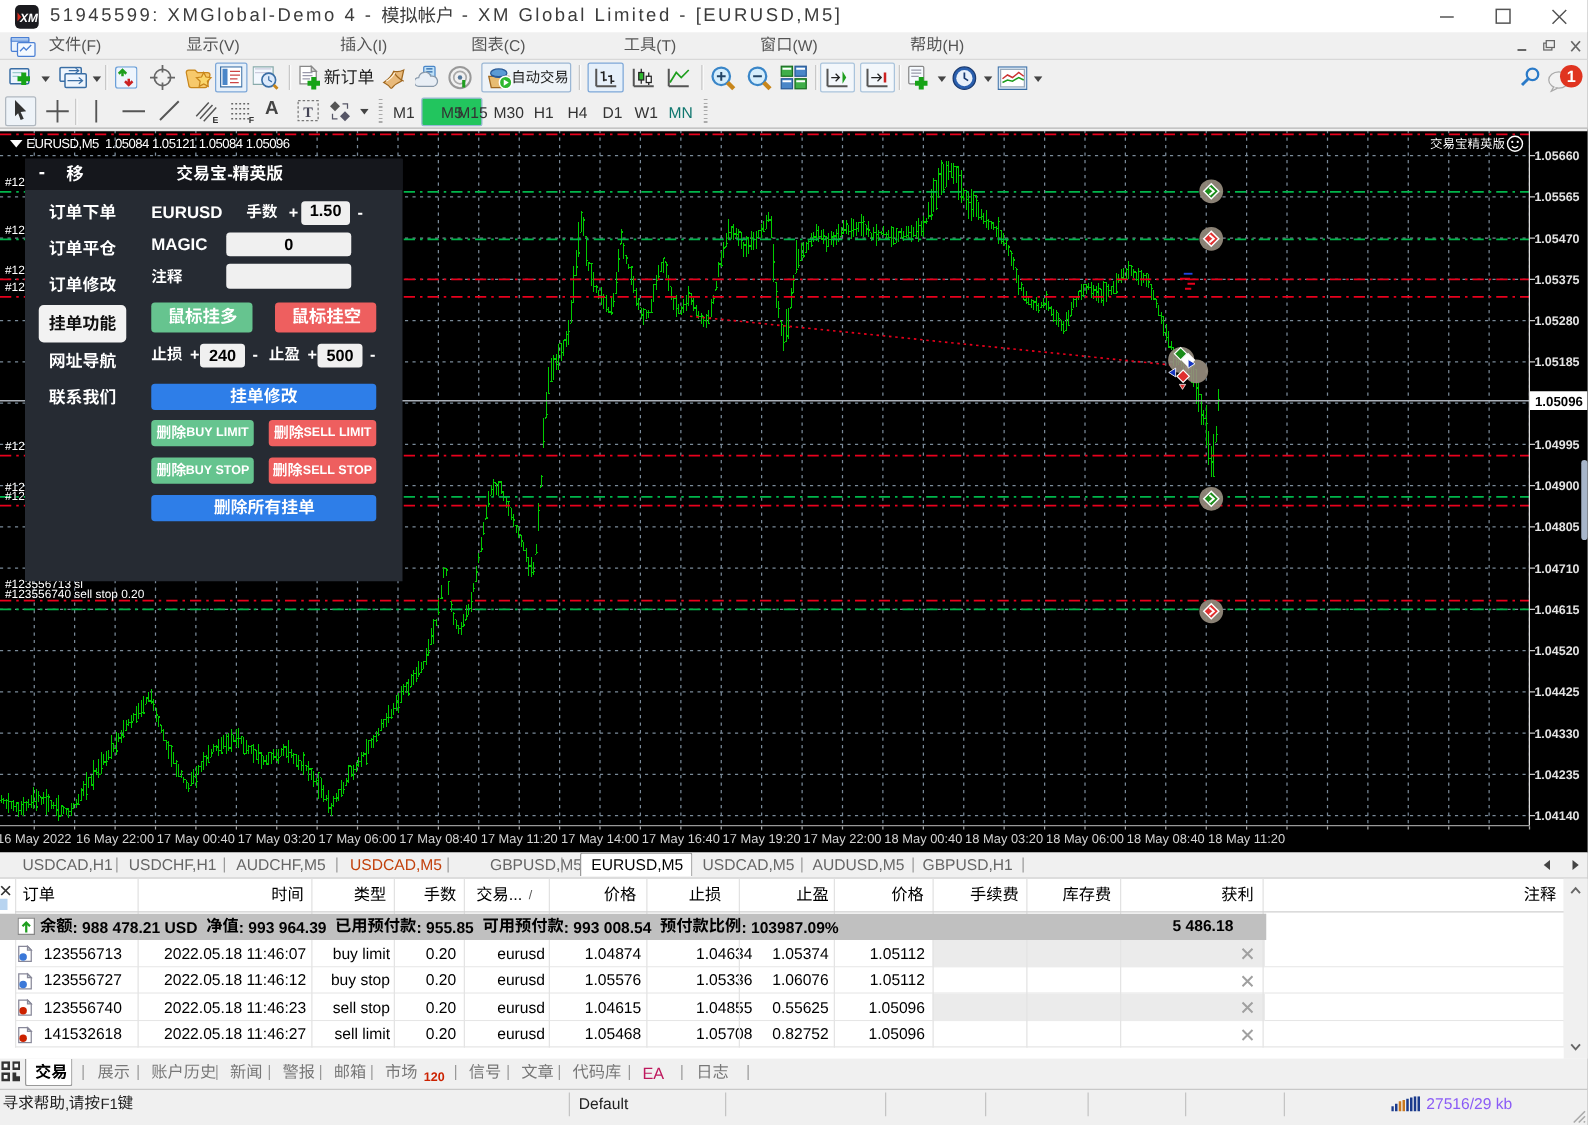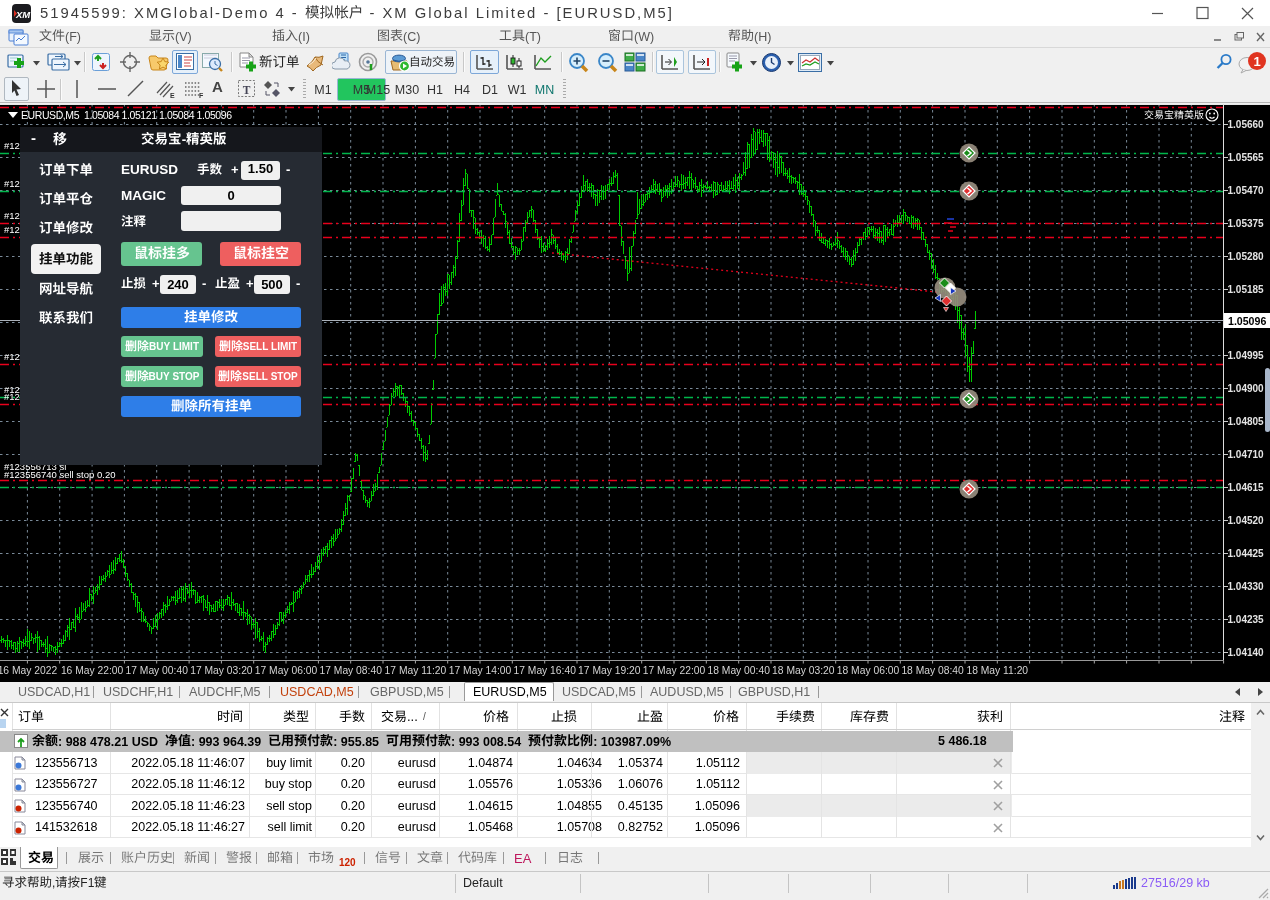--- a/index.html
+++ b/index.html
@@ -622,21 +622,21 @@
         <path transform="translate(54.00 11.47) scale(0.01350 -0.01350)" d="M158 850V659H41V548H158V370L29 342L60 227L158 252V45C158 31 153 26 139 26C126 26 85 26 45 27C60 -3 75 -51 78 -82C149 -82 198 -79 231 -60C265 -43 276 -13 276 44V283L389 313L374 423L276 399V548H378V659H276V850ZM608 844V731H421V622H608V519H391V408H958V519H732V622H917V731H732V844ZM608 379V286H409V176H608V56H345V-58H970V56H732V176H931V286H732V379Z" fill="#fff"></path>
         <path transform="translate(67.50 11.47) scale(0.01350 -0.01350)" d="M254 422H436V353H254ZM560 422H750V353H560ZM254 581H436V513H254ZM560 581H750V513H560ZM682 842C662 792 628 728 595 679H380L424 700C404 742 358 802 320 846L216 799C245 764 277 717 298 679H137V255H436V189H48V78H436V-87H560V78H955V189H560V255H874V679H731C758 716 788 760 816 803Z" fill="#fff"></path>
       </svg>
     </div>
   </div>
 <div style="position:absolute;left:0px;top:682px;width:1270px;height:21px;background:#f0f0f0;border-bottom:1px solid #c8c8c8;">
     <div class="ab" style="left:18px;top:3px;font:12.5px 'Liberation Sans';color:#666">USDCAD,H1</div>
     <div class="ab" style="left:103px;top:3px;font:12.5px 'Liberation Sans';color:#666">USDCHF,H1</div>
     <div class="ab" style="left:189px;top:3px;font:12.5px 'Liberation Sans';color:#666">AUDCHF,M5</div>
     <div class="ab" style="left:280px;top:3px;font:12.5px 'Liberation Sans';color:#c2410c">USDCAD,M5</div>
-    <div class="ab" style="left:370px;top:3px;font:12.5px 'Liberation Sans';color:#666">GBPUSD,M5</div>
+    <div class="ab" style="left:392px;top:3px;font:12.5px 'Liberation Sans';color:#666">GBPUSD,M5</div>
     <div class="ab" style="left:464px;top:0;width:90px;height:19px;background:#fff;border:1px solid #999;border-bottom:0;border-radius:2px 2px 0 0"></div>
     <div class="ab" style="left:473px;top:3px;font:12.5px 'Liberation Sans';color:#000">EURUSD,M5</div>
     <div class="ab" style="left:562px;top:3px;font:12.5px 'Liberation Sans';color:#666">USDCAD,M5</div>
     <div class="ab" style="left:650px;top:3px;font:12.5px 'Liberation Sans';color:#666">AUDUSD,M5</div>
     <div class="ab" style="left:738px;top:3px;font:12.5px 'Liberation Sans';color:#666">GBPUSD,H1</div>
     <div class="ab" style="left:93px;top:4px;width:1px;height:12px;background:#999"></div>
     <div class="ab" style="left:179px;top:4px;width:1px;height:12px;background:#999"></div>
     <div class="ab" style="left:269px;top:4px;width:1px;height:12px;background:#999"></div>
     <div class="ab" style="left:358px;top:4px;width:1px;height:12px;background:#999"></div>
     <div class="ab" style="left:449px;top:4px;width:1px;height:12px;background:#999"></div>
@@ -810,21 +810,21 @@
         <path d="M8 1 l3 3 h-3 Z" fill="#cdd" stroke="#889"></path>
         <circle cx="4.5" cy="9.5" r="3" fill="#cc2200"></circle>
       </svg>
       <div class="ab" style="left:23px;top:3.5px;font:12.5px 'Liberation Sans';color:#000">123556740</div>
       <div class="ab" style="left:103px;top:3.5px;width:130px;text-align:right;font:12.5px 'Liberation Sans';color:#000">2022.05.18 11:46:23</div>
       <div class="ab" style="left:190px;top:3.5px;width:110px;text-align:right;font:12.5px 'Liberation Sans';color:#000">sell stop</div>
       <div class="ab" style="left:243px;top:3.5px;width:110px;text-align:right;font:12.5px 'Liberation Sans';color:#000">0.20</div>
       <div class="ab" style="left:314px;top:3.5px;width:110px;text-align:right;font:12.5px 'Liberation Sans';color:#000">eurusd</div>
       <div class="ab" style="left:391px;top:3.5px;width:110px;text-align:right;font:12.5px 'Liberation Sans';color:#000">1.04615</div>
       <div class="ab" style="left:480px;top:3.5px;width:110px;text-align:right;font:12.5px 'Liberation Sans';color:#000">1.04855</div>
-      <div class="ab" style="left:541px;top:3.5px;width:110px;text-align:right;font:12.5px 'Liberation Sans';color:#000">0.45135</div>
+      <div class="ab" style="left:541px;top:3.5px;width:110px;text-align:right;font:12.5px 'Liberation Sans';color:#000">0.55625</div>
       <div class="ab" style="left:618px;top:3.5px;width:110px;text-align:right;font:12.5px 'Liberation Sans';color:#000">1.05096</div>
       <div class="ab" style="left:734px;top:0;width:266px;height:21.5px;background:#ebebeb"></div>
       <svg class="ab" style="left:981px;top:6px" width="10" height="10" viewBox="0 0 10 10">
         <path d="M1 1 L9 9 M9 1 L1 9" stroke="#a0a0a0" stroke-width="1.6"></path>
       </svg>
     </div>
     <div style="position:absolute;left:12px;top:113.5px;width:1239px;height:21.5px;background:#fff;border-bottom:1px solid #e6e6e6;">
       <svg class="ab" style="left:2px;top:4px" width="13" height="14" viewBox="0 0 13 14">
         <path d="M1 1 h7 l3 3 v9 h-10 Z" fill="#fff" stroke="#889"></path>
         <path d="M8 1 l3 3 h-3 Z" fill="#cdd" stroke="#889"></path>

